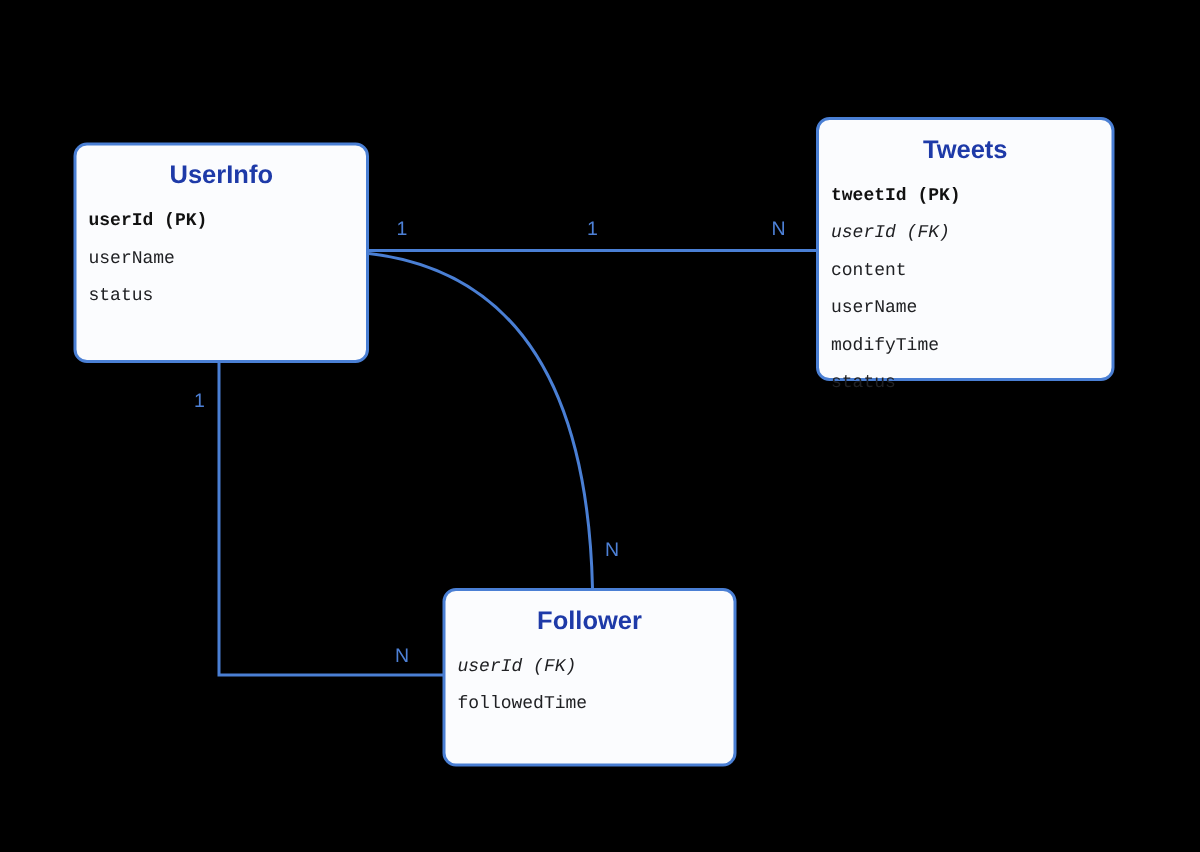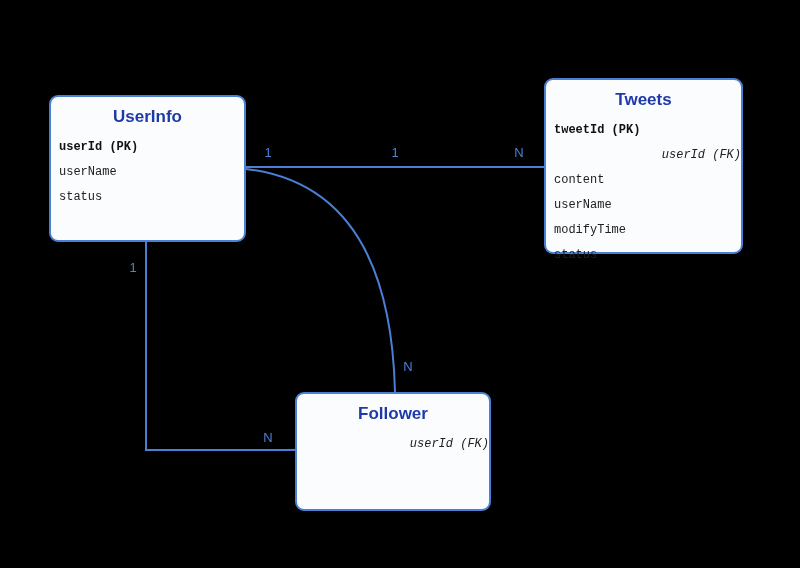--- a/index.html
+++ b/index.html
@@ -25,21 +25,21 @@
     white-space:nowrap;
   }
   .entity-fields { padding-left:8px; }
   .field {
     height:25px; line-height:25px;
     font-size:12px; color:#202124;
     white-space:nowrap;
     font-family:Liberation Mono, monospace;
   }
   .field.bold   { font-weight:bold; color:#111; }
-  .field.italic { font-style:italic;text-align:right; }
+  .field.italic { font-style:italic; }
   .card-label {
     position:absolute; transform:translate(-50%,-50%);
     font-size:13px; color:#4d80d6;
     line-height:1;
   }
 </style>
 </head>
 <body>
 
 <div class="canvas">
@@ -68,20 +68,21 @@
         <div class="field">userName</div>
         <div class="field">modifyTime</div>
         <div class="field">status</div>
       </div>
   </div>
 
   <div class="entity" style="left:295px; top:392px; width:196px; height:119px;">
     <div class="entity-title">Follower</div>
     <div class="entity-fields">
         <div class="field italic">userId (FK)</div>
+        <div class="field">followedTime</div>
       </div>
   </div>
 
   <div class="card-label" style="left:268px; top:152px;">1</div>
   <div class="card-label" style="left:395px; top:152px;">1</div>
   <div class="card-label" style="left:519px; top:152px;">N</div>
 
   <div class="card-label" style="left:408px; top:366px;">N</div>
 
   <div class="card-label" style="left:133px; top:267px;">1</div>

